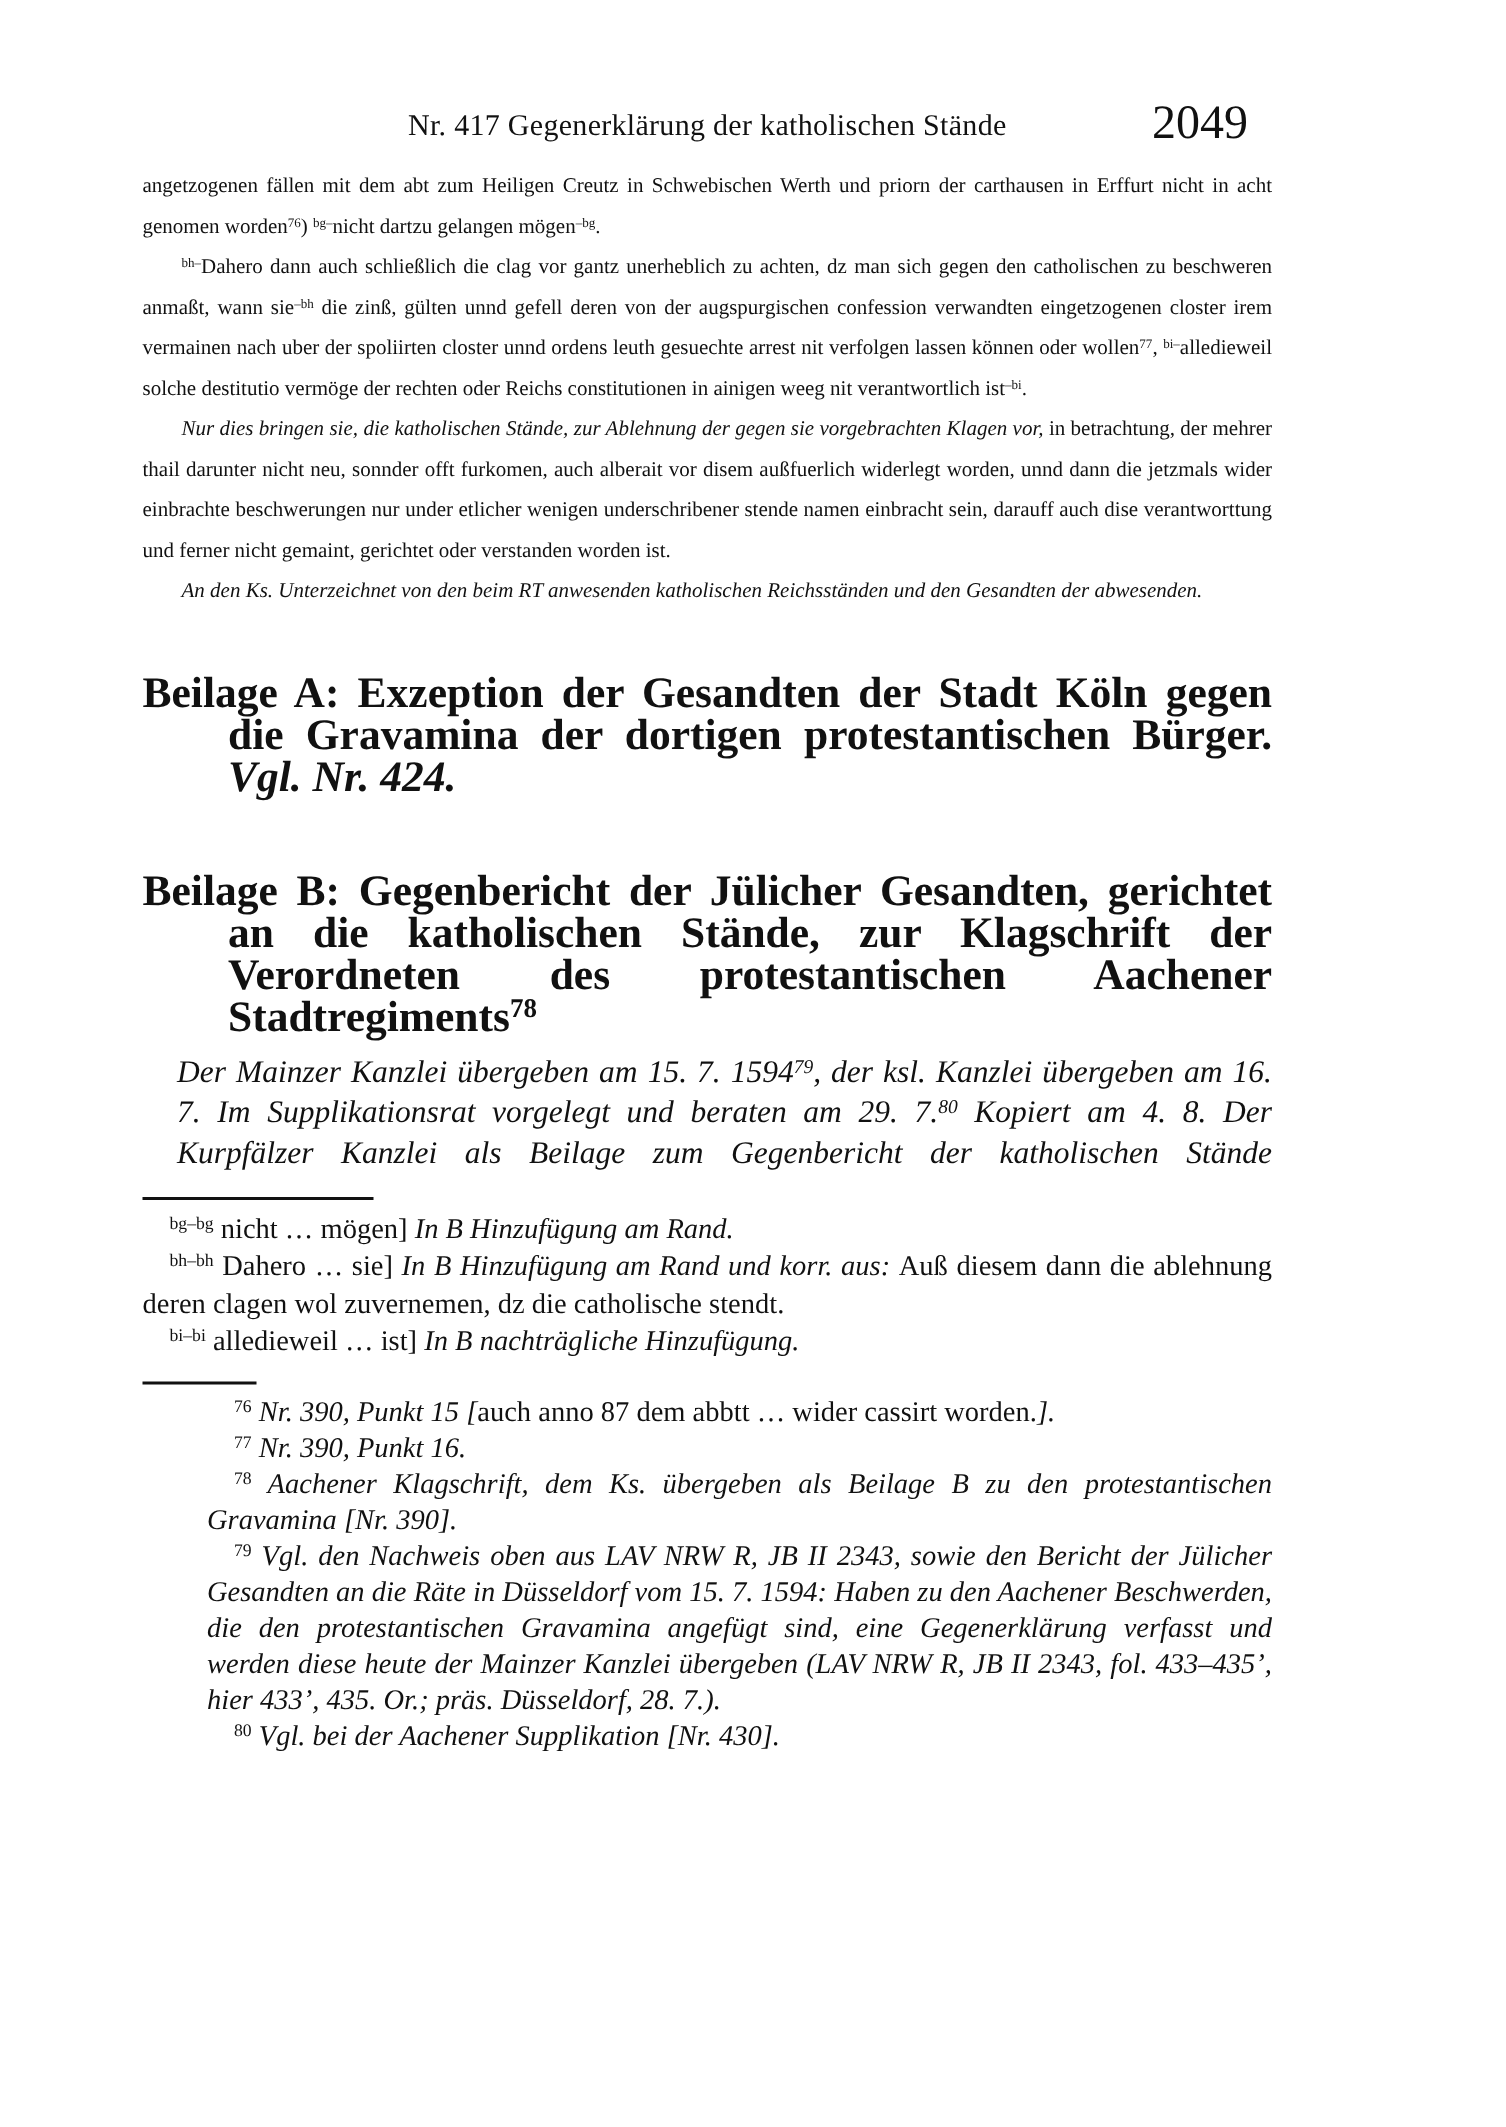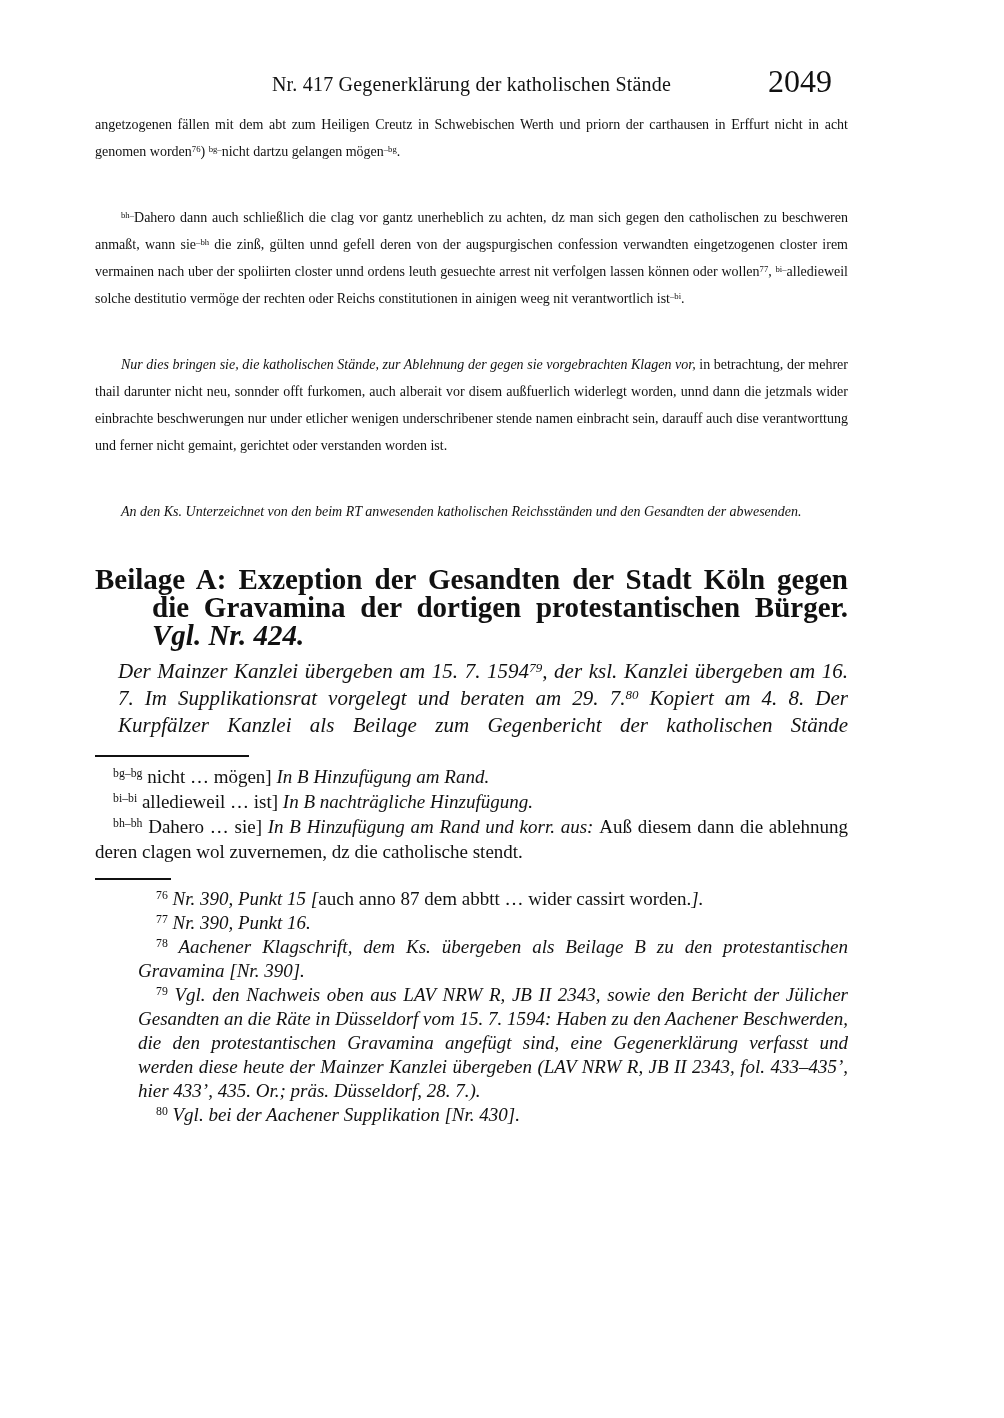--- a/index.html
+++ b/index.html
@@ -37,21 +37,21 @@
     font-size: 32px;
     line-height: 30px;
   }
   
   p { margin: 0; }
   .body {
     font-size: 14px;
     line-height: 27px;
     text-align: justify;
   }
-  .ind { text-indent: 26px; margin-top: 39px; }
+  .ind { text-indent: 26px; }
   .beilage {
     font-size: 29px;
     line-height: 28px;
     font-weight: bold;
     text-align: justify;
     padding-left: 57px;
     text-indent: -57px;
   }
   .mb-beilage-a { margin-top: 40px; }
   .mb-beilage-b { margin-top: 48px; }
@@ -104,30 +104,31 @@
     <div class="page-number">2049</div>
   </div>
 
   <section>
     <p class="body"><span class="run-r">angetzogenen fällen mit dem abt zum Heiligen Creutz in Schwebischen Werth und priorn der carthausen in Erffurt nicht in acht genomen worden</span><span class="run-sup">76</span><span class="run-r">) </span><span class="run-sup">bg–</span><span class="run-r">nicht dartzu gelangen mögen</span><span class="run-sup">–bg</span><span class="run-r">.</span></p>
     <p class="body ind"><span class="run-sup">bh–</span><span class="run-r">Dahero dann auch schließlich die clag vor gantz unerheblich zu achten, dz man sich gegen den catholischen zu beschweren anmaßt, wann sie</span><span class="run-sup">–bh</span><span class="run-r"> die zinß, gülten unnd gefell deren von der augspurgischen confession verwandten eingetzogenen closter irem vermainen nach uber der spoliirten closter unnd ordens leuth gesuechte arrest nit verfolgen lassen können oder wollen</span><span class="run-sup">77</span><span class="run-r">, </span><span class="run-sup">bi–</span><span class="run-r">alledieweil solche destitutio vermöge der rechten oder Reichs constitutionen in ainigen weeg nit verantwortlich ist</span><span class="run-sup">–bi</span><span class="run-r">.</span></p>
     <p class="body ind"><span class="run-i">Nur dies bringen sie, die katholischen Stände, zur Ablehnung der gegen sie vorgebrachten Klagen vor,</span><span class="run-r"> in betrachtung, der mehrer thail darunter nicht neu, sonnder offt furkomen, auch alberait vor disem außfuerlich widerlegt worden, unnd dann die jetzmals wider einbrachte beschwerungen nur under etlicher wenigen underschribener stende namen einbracht sein, darauff auch dise verantworttung und ferner nicht gemaint, gerichtet oder verstanden worden ist.</span></p>
     <p class="body ind"><span class="run-i">An den Ks. Unterzeichnet von den beim RT anwesenden katholischen Reichsständen und den Gesandten der abwesenden.</span></p>
 
     <p class="beilage mb-beilage-a"><span class="run-b">Beilage A: Exzeption der Gesandten der Stadt Köln gegen die Gravamina der dortigen protestantischen Bürger. </span><span class="run-bi">Vgl. Nr. 424.</span></p>
+    <p class="beilage mb-beilage-b"><span class="run-b">Beilage B: Gegenbericht der Jülicher Gesandten, gerichtet an die katholischen Stände, zur Klagschrift der Verordneten des protestantischen Aachener Stadtregiments</span><span class="run-sup">78</span></p>
 
     <p class="dating"><span class="run-i">Der Mainzer Kanzlei übergeben am 15. 7. 1594</span><span class="run-isup">79</span><span class="run-i">, der ksl. Kanzlei übergeben am 16. 7. Im Supplikationsrat vorgelegt und beraten am 29. 7.</span><span class="run-isup">80</span><span class="run-i"> Kopiert am 4. 8. Der Kurpfälzer Kanzlei als Beilage zum Gegenbericht der katholischen Stände</span></p>
   </section>
 
   <hr class="rule rule-apparatus">
 
   <section class="apparatus">
     <p class="note"><span class="run-sup">bg–bg</span><span class="run-r"> nicht … mögen] </span><span class="run-i">In B Hinzufügung am Rand.</span></p>
+    <p class="note"><span class="run-sup">bh–bh</span><span class="run-r"> Dahero … sie] </span><span class="run-i">In B Hinzufügung am Rand und korr. aus: </span><span class="run-r">Auß diesem dann die ablehnung deren clagen wol zuvernemen, dz die catholische stendt.</span></p>
     <p class="note"><span class="run-sup">bi–bi</span><span class="run-r"> alledieweil … ist] </span><span class="run-i">In B nachträgliche Hinzufügung.</span></p>
-    <p class="note"><span class="run-sup">bh–bh</span><span class="run-r"> Dahero … sie] </span><span class="run-i">In B Hinzufügung am Rand und korr. aus: </span><span class="run-r">Auß diesem dann die ablehnung deren clagen wol zuvernemen, dz die catholische stendt.</span></p>
   </section>
 
   <hr class="rule rule-footnotes">
 
   <section class="footnotes">
     <p class="note"><span class="run-sup">76</span><span class="run-i"> Nr. 390, Punkt 15 [</span><span class="run-r">auch anno 87 dem abbtt … wider cassirt worden.</span><span class="run-i">].</span></p>
     <p class="note"><span class="run-sup">77</span><span class="run-i"> Nr. 390, Punkt 16.</span></p>
     <p class="note"><span class="run-sup">78</span><span class="run-i"> Aachener Klagschrift, dem Ks. übergeben als Beilage B zu den protestantischen Gravamina [Nr. 390].</span></p>
     <p class="note"><span class="run-sup">79</span><span class="run-i"> Vgl. den Nachweis oben aus LAV NRW R, JB II 2343, sowie den Bericht der Jülicher Gesandten an die Räte in Düsseldorf vom 15. 7. 1594: Haben zu den Aachener Beschwerden, die den protestantischen Gravamina angefügt sind, eine Gegenerklärung verfasst und werden diese heute der Mainzer Kanzlei übergeben (LAV NRW R, JB II 2343, fol. 433–435’, hier 433’, 435. Or.; präs. Düsseldorf, 28. 7.).</span></p>
     <p class="note"><span class="run-sup">80</span><span class="run-i"> Vgl. bei der Aachener Supplikation [Nr. 430].</span></p>

